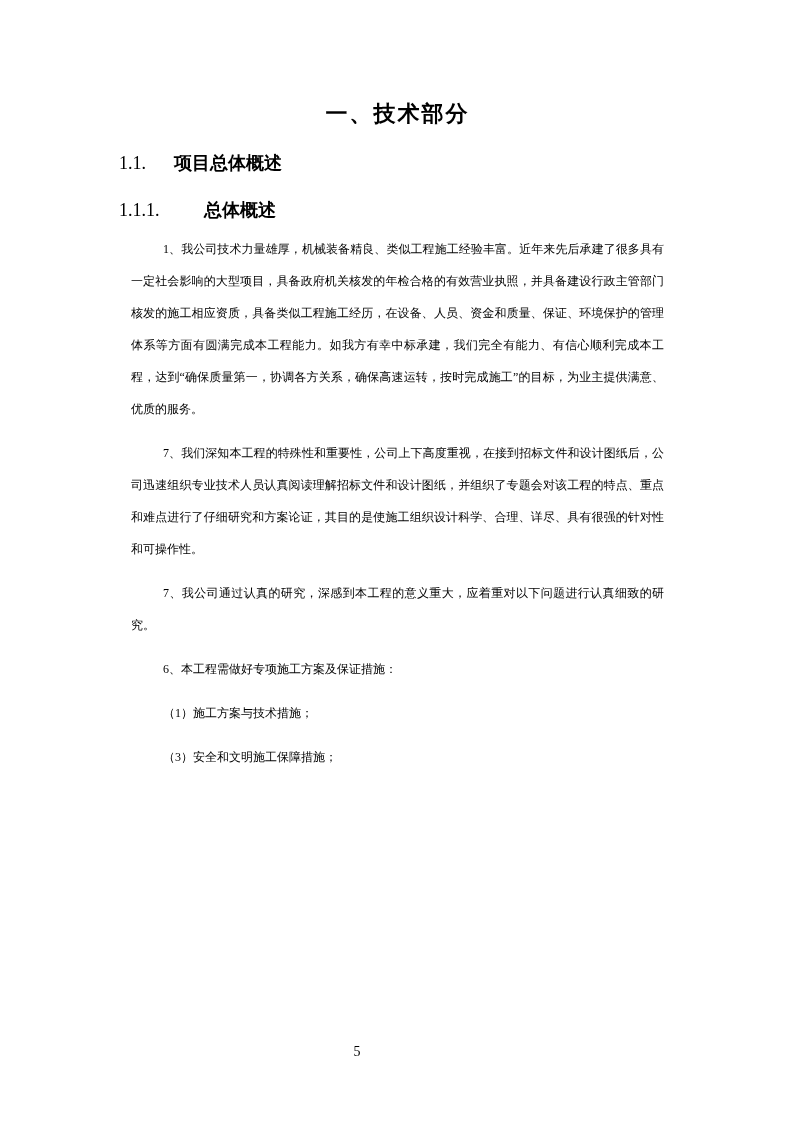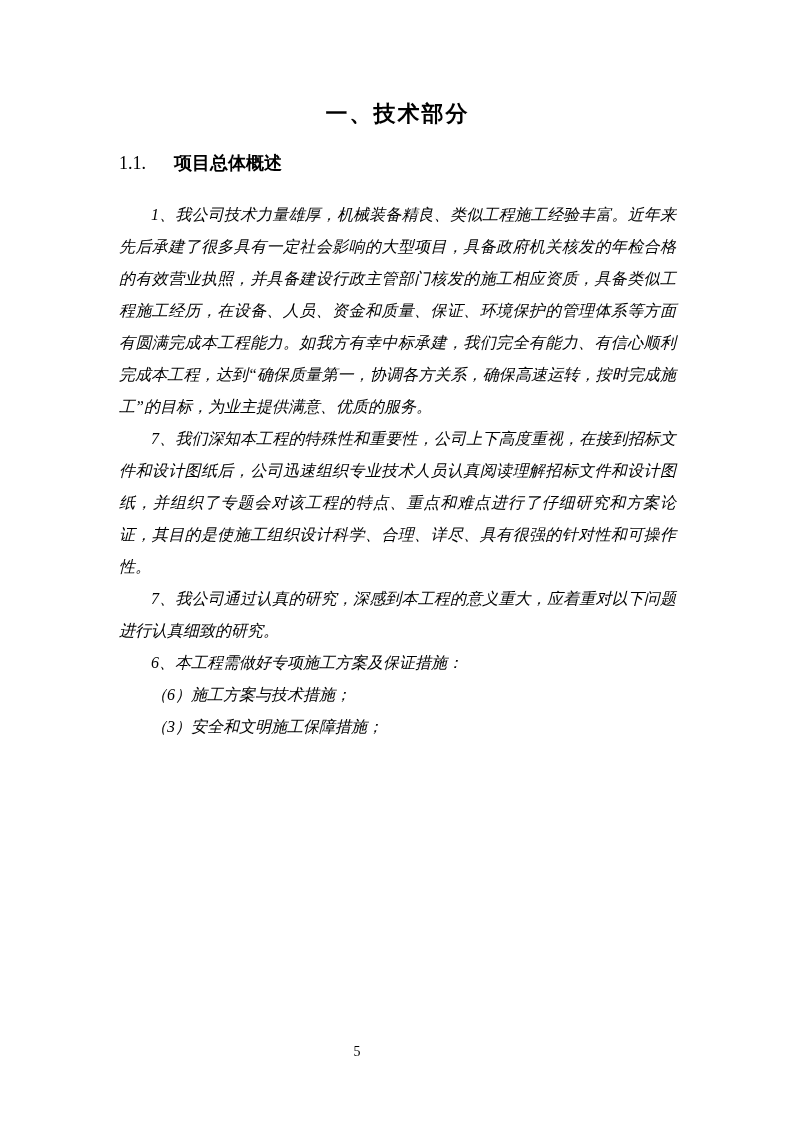--- a/index.html
+++ b/index.html
@@ -40,27 +40,26 @@
   }
   .heading.level-1 { margin-bottom: 25px; }
   .heading.level-2 { margin-bottom: 11px; }
   .h-num {
     display: inline-block;
     font-weight: normal;
   }
   .h-num.n1 { width: 55px; }
   .h-num.n2 { width: 85px; }
   .body-text p {
-    margin: 0;
-    font-size: 16px;
+    margin: 12px;
+    font-size: 12px;
     line-height: 32px;
     text-align: justify;
     text-indent: 32px;
     word-break: break-all;
-    font-style: italic;
   }
   .page-number {
     position: absolute;
     left: 0;
     right: 0;
     bottom: 62px;
     text-align: center;
     font-size: 14px;
     line-height: 16px;
   }
@@ -68,26 +67,27 @@
 </head>
 <body>
 
 <div class="page">
   <div class="content">
 
     <h1 class="doc-title">一、技术部分</h1>
 
     <h2 class="heading level-1"><span class="h-num n1">1.1.</span><span>项目总体概述</span></h2>
 
+    <h3 class="heading level-2"><span class="h-num n2">1.1.1.</span><span>总体概述</span></h3>
 
     <div class="body-text">
       <p>1、我公司技术力量雄厚，机械装备精良、类似工程施工经验丰富。近年来先后承建了很多具有一定社会影响的大型项目，具备政府机关核发的年检合格的有效营业执照，并具备建设行政主管部门核发的施工相应资质，具备类似工程施工经历，在设备、人员、资金和质量、保证、环境保护的管理体系等方面有圆满完成本工程能力。如我方有幸中标承建，我们完全有能力、有信心顺利完成本工程，达到“确保质量第一，协调各方关系，确保高速运转，按时完成施工”的目标，为业主提供满意、优质的服务。</p>
       <p>7、我们深知本工程的特殊性和重要性，公司上下高度重视，在接到招标文件和设计图纸后，公司迅速组织专业技术人员认真阅读理解招标文件和设计图纸，并组织了专题会对该工程的特点、重点和难点进行了仔细研究和方案论证，其目的是使施工组织设计科学、合理、详尽、具有很强的针对性和可操作性。</p>
       <p>7、我公司通过认真的研究，深感到本工程的意义重大，应着重对以下问题进行认真细致的研究。</p>
       <p>6、本工程需做好专项施工方案及保证措施：</p>
-      <p>（6）施工方案与技术措施；</p>
+      <p>（1）施工方案与技术措施；</p>
       <p>（3）安全和文明施工保障措施；</p>
     </div>
 
   </div>
 
   <div class="page-number">5</div>
 </div>
 
 </body></html>

